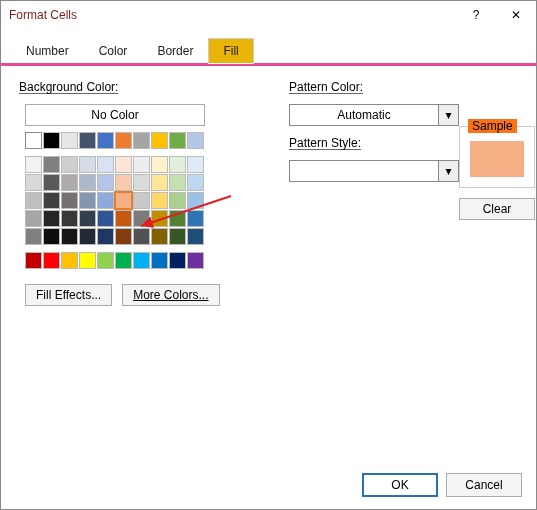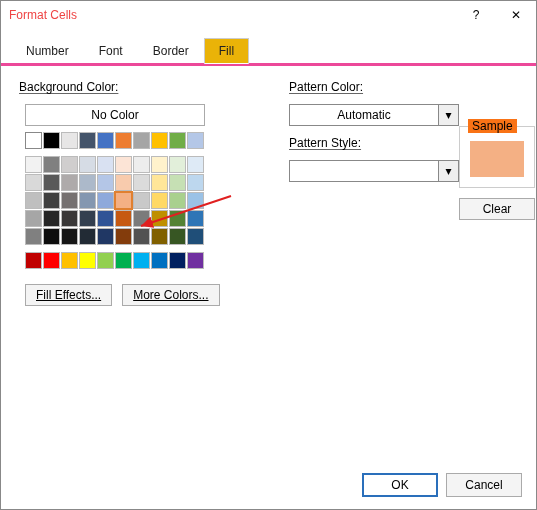--- a/index.html
+++ b/index.html
@@ -1,19 +1,19 @@
 <!DOCTYPE html>
 <html><head>
 <meta charset="utf-8">
 <style>
   * { box-sizing: border-box; font-family: "Segoe UI", Tahoma, sans-serif; font-size: 12px; }
   body { margin: 0; background: #fff; }
   .dialog { width: 537px; height: 510px; border: 1px solid #888; background: #fff; display: flex; flex-direction: column; }
   .titlebar { height: 28px; display: flex; align-items: center; padding: 0 0 0 8px; }
-  .titlebar .title { flex: 1; font-size: 12px; color: #ef4444; }
+  .titlebar .title { flex: 1; font-size: 12px; color: #7f1d1d; }
   .titlebar .tbtn { width: 40px; height: 28px; display: flex; align-items: center; justify-content: center; color: #000; }
   .tabs { display: flex; padding: 8px 10px 0 10px; border-bottom: 3px solid #ec4899; }
   .tab { padding: 5px 14px; border: 1px solid transparent; border-bottom: none; color: #222; margin-right: 0px; position: relative; top: 1px; }
   .tab.active { border-color: #ccc; background: #eab308; border-bottom: 1px solid #fff; }
   .body { flex: 1; padding: 14px 18px 10px 18px; display: flex; }
   .cols { display: flex; gap: 30px; }
   .col-left { width: 240px; }
   .col-right { flex: 1; }
   .lbl { text-decoration: underline; text-decoration-color: #666; text-underline-offset: 2px; color: #000; margin-bottom: 6px; display: inline-block; }
   .nocolor { width: 180px; height: 22px; border: 1px solid #aaa; display: flex; align-items: center; justify-content: center; margin: 4px 0 6px 6px; }
@@ -46,21 +46,21 @@
     <div class="tbtn">
         <span>?</span>
       </div>
     <div class="tbtn">
         <span>✕</span>
       </div>
   </div>
 
   <div class="tabs">
     <div class="tab">Number</div>
-    <div class="tab">Font</div>
+    <div class="tab">Color</div>
     <div class="tab">Border</div>
     <div class="tab active">Fill</div>
   </div>
 
   <div class="body" style="position:relative;">
     <div class="cols">
       <div class="col-left">
         <span class="lbl">Background Color:</span>
         <div class="nocolor">
             <span>No Color</span>
@@ -139,21 +139,21 @@
             <div class="swatch" style="background: rgb(255, 255, 0);"></div>
             <div class="swatch" style="background: rgb(146, 208, 80);"></div>
             <div class="swatch" style="background: rgb(0, 176, 80);"></div>
             <div class="swatch" style="background: rgb(0, 176, 240);"></div>
             <div class="swatch" style="background: rgb(0, 112, 192);"></div>
             <div class="swatch" style="background: rgb(0, 32, 96);"></div>
             <div class="swatch" style="background: rgb(112, 48, 160);"></div>
           </div>
 
         <div class="btnrow">
-          <div class="btn"><span style="text-decoration:underline;">Fill Effects...</span></div>
+          <div class="btn"><span style="">Fill Effects...</span></div>
           <div class="btn"><span style="text-decoration:underline;">More Colors...</span></div>
         </div>
       </div>
 
       <div class="col-right">
         <span class="lbl">Pattern Color:</span>
         <div class="combo">
           <div class="ctext">Automatic</div>
           <div class="carrow">▾</div>
         </div>

